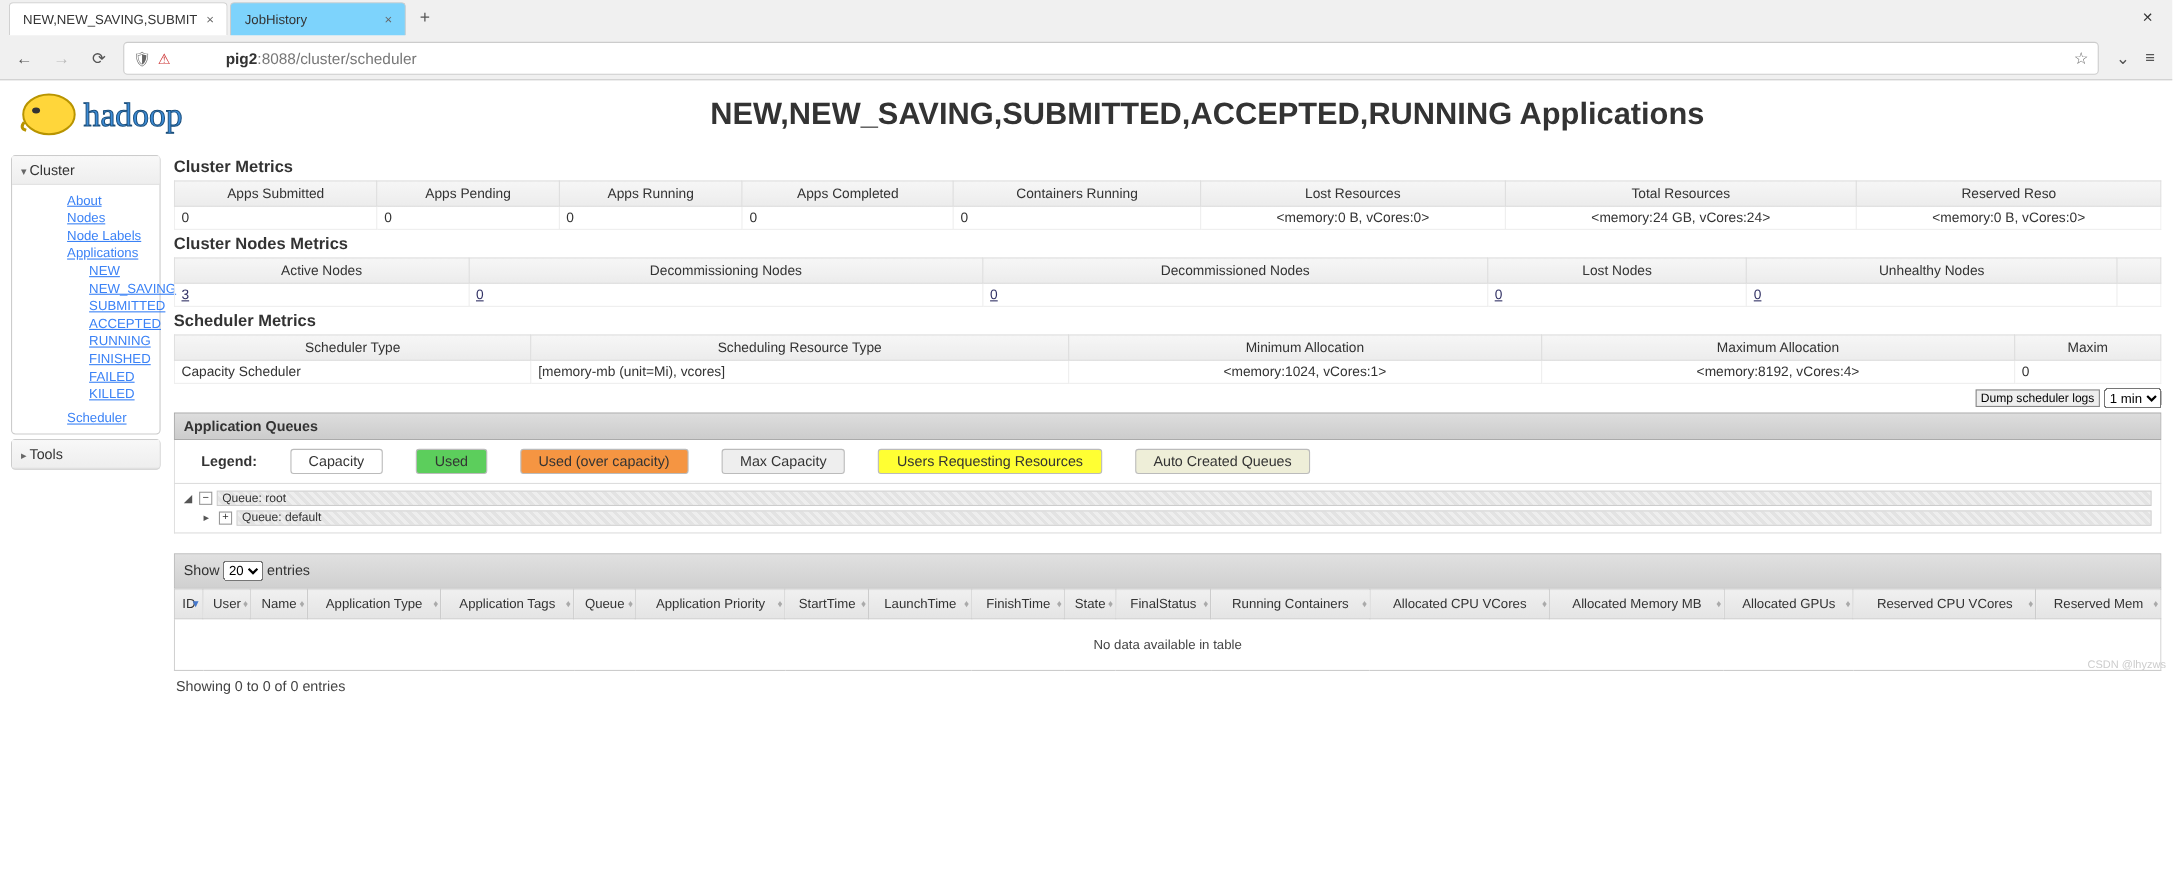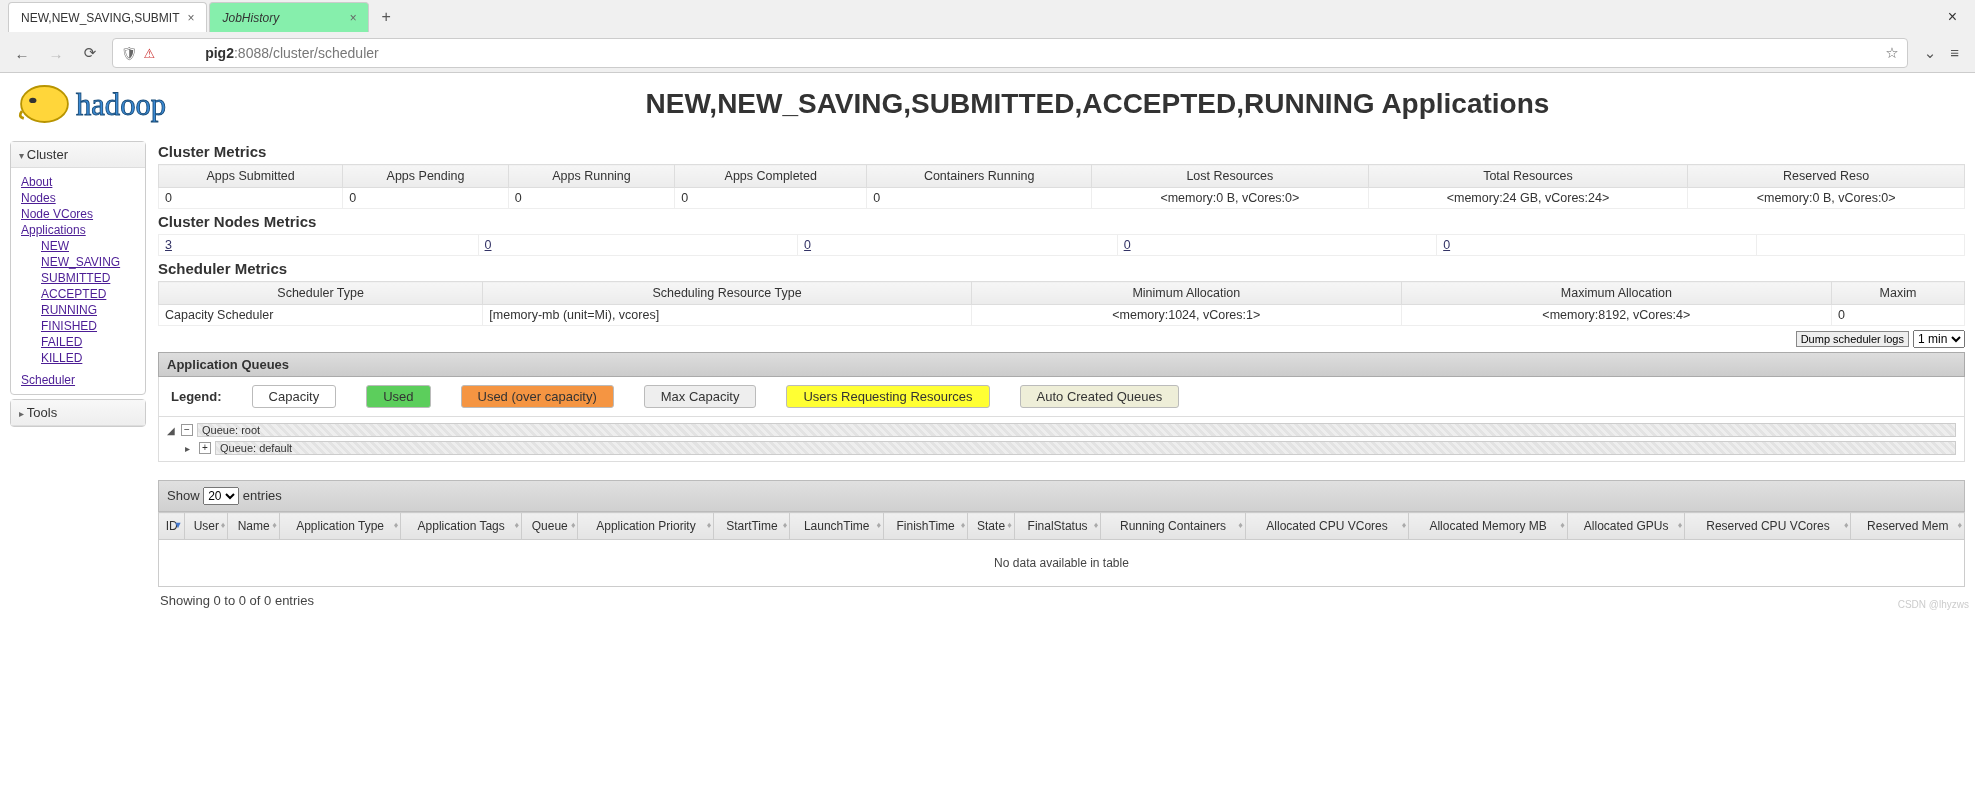--- a/index.html
+++ b/index.html
@@ -2,21 +2,21 @@
 <html><head>
 <meta charset="utf-8">
 <style>
 * { box-sizing: border-box; margin: 0; padding: 0; }
 body { font-family: Arial, sans-serif; font-size: 13px; color: #333; background: #fff; }
 
 
 .browser-chrome { background: #f0f0f0; border-bottom: 1px solid #ccc; }
 .tab-bar { display: flex; align-items: center; height: 34px; padding: 0 8px; gap: 0; }
 .tab { display: flex; align-items: center; padding: 0 12px; height: 30px; border: 1px solid #ccc; background: #fff; border-bottom: none; font-size: 12px; min-width: 180px; justify-content: space-between; border-radius: 4px 4px 0 0; margin-right: 2px; }
-.tab.inactive { background: #86efac; min-width: 160px; font-style: italic; }
+.tab.inactive { background: #7dd3fc; min-width: 160px; }
 .tab-close { margin-left: 8px; cursor: pointer; color: #666; }
 .new-tab { padding: 0 10px; font-size: 16px; color: #555; cursor: pointer; }
 .browser-close { margin-left: auto; font-size: 16px; padding: 0 10px; cursor: pointer; }
 .nav-bar { display: flex; align-items: center; height: 38px; padding: 4px 10px; gap: 10px; }
 .nav-btn { width: 24px; text-align: center; cursor: pointer; color: #555; font-size: 15px; }
 .nav-btn.disabled { color: #bbb; }
 .url-bar { flex: 1; display: flex; align-items: center; background: #fff; border: 1px solid #ccc; border-radius: 4px; height: 30px; padding: 0 8px; gap: 6px; }
 .url-icon { font-size: 13px; color: #666; }
 .url-text { flex: 1; font-size: 14px; margin-left: 44px; }
 .url-host { font-weight: bold; }
@@ -28,36 +28,36 @@
 .logo svg { height: 54px; }
 .page-title { flex: 1; text-align: center; font-size: 28px; font-weight: bold; padding-right: 20px; }
 
 .main-layout { display: flex; width: 100%; gap: 12px; }
 .sidebar { width: 136px; flex-shrink: 0; }
 .side-panel { border: 1px solid #ccc; border-radius: 4px; margin-bottom: 4px; }
 .side-panel-header { background: linear-gradient(#f8f8f8,#eee); padding: 5px 8px; font-size: 13px; border-bottom: 1px solid #ddd; cursor: pointer; }
 .side-panel-header::before { content: "▾ "; font-size: 10px; color: #666; }
 .side-panel-header.collapsed::before { content: "▸ "; }
 .side-panel-body { padding: 6px 10px; }
-.side-link { color: #4c1d95; text-decoration: underline; display: block; font-size: 12px; padding: 1px 0; cursor: pointer; }
+.side-link { color: #3b82f6; text-decoration: underline; display: block; font-size: 12px; padding: 1px 0; cursor: pointer; margin-left: 40px; }
 .side-sublinks { padding-left: 20px; }
 
 .main { flex: 1; overflow: hidden; }
 .section-title { font-size: 15px; font-weight: bold; margin: 2px 0 4px 0; }
 table.metrics { width: 100%; border-collapse: collapse; border: 1px solid #ddd; margin-bottom: 4px; font-size: 12.5px; }
 table.metrics th { background: linear-gradient(#f6f6f6,#ececec); border: 1px solid #ddd; padding: 4px 6px; font-weight: normal; text-align: center; }
 table.metrics td { border: 1px solid #eee; padding: 3px 6px; }
 table.metrics td a { color: #336; text-decoration: underline; }
 
 .dump-row { display: flex; align-items: center; gap: 4px; margin: 4px 0; justify-content: flex-end; }
 .dump-btn { font-size: 11px; padding: 1px 4px; border: 1px solid #888; background: #eee; cursor: pointer; }
 select { font-size: 12px; }
 
 .app-queues-header { background: linear-gradient(#ddd,#ccc); border: 1px solid #aaa; padding: 4px 8px; font-weight: bold; font-size: 13px; }
-.legend-row { display: flex; align-items: center; gap: 30px; padding: 8px 12px; border: 1px solid #ddd; border-top: none; font-size: 13px; }
+.legend-row { display: flex; align-items: center; gap: 30px; padding: 8px 24px; border: 1px solid #ddd; border-top: none; font-size: 13px; }
 .legend-label { font-weight: bold; }
 .legend-chip { padding: 3px 16px; border: 1px solid #bbb; border-radius: 3px; font-size: 13px; }
 .chip-capacity { background: #fff; }
 .chip-used { background: #5cce5c; }
 .chip-over { background: #f59542; }
 .chip-max { background: #eee; }
 .chip-users { background: #ffff33; }
 .chip-auto { background: #eeeed8; }
 
 .queue-tree { border: 1px solid #ddd; border-top: none; padding: 4px 8px; font-size: 12px; }
@@ -124,21 +124,21 @@
   <div class="page-title">NEW,NEW_SAVING,SUBMITTED,ACCEPTED,RUNNING Applications</div>
 </div>
 
 <div class="main-layout" style="padding:0 10px">
   <div class="sidebar">
     <div class="side-panel">
       <div class="side-panel-header">Cluster</div>
       <div class="side-panel-body">
         <a class="side-link">About</a>
         <a class="side-link">Nodes</a>
-        <a class="side-link">Node VCores</a>
+        <a class="side-link">Node Labels</a>
         <a class="side-link">Applications</a>
         <div class="side-sublinks">
           <a class="side-link">NEW</a>
           <a class="side-link">NEW_SAVING</a>
           <a class="side-link">SUBMITTED</a>
           <a class="side-link">ACCEPTED</a>
           <a class="side-link">RUNNING</a>
           <a class="side-link">FINISHED</a>
           <a class="side-link">FAILED</a>
           <a class="side-link">KILLED</a>
@@ -174,20 +174,28 @@
         <td style="text-align:center">&lt;memory:0 B, vCores:0&gt;</td>
         <td style="text-align:center">&lt;memory:24 GB, vCores:24&gt;</td>
         <td style="text-align:center">&lt;memory:0 B, vCores:0&gt;</td>
       </tr>
     </tbody>
       </table>
 
     <div class="section-title">Cluster Nodes Metrics</div>
     <table class="metrics">
       <tbody>
+          <tr>
+        <th>Active Nodes</th>
+        <th>Decommissioning Nodes</th>
+        <th>Decommissioned Nodes</th>
+        <th>Lost Nodes</th>
+        <th>Unhealthy Nodes</th>
+        <th></th>
+      </tr>
       <tr>
         <td><a>3</a></td>
         <td><a>0</a></td>
         <td><a>0</a></td>
         <td><a>0</a></td>
         <td><a>0</a></td>
         <td></td>
       </tr>
     </tbody>
       </table>

